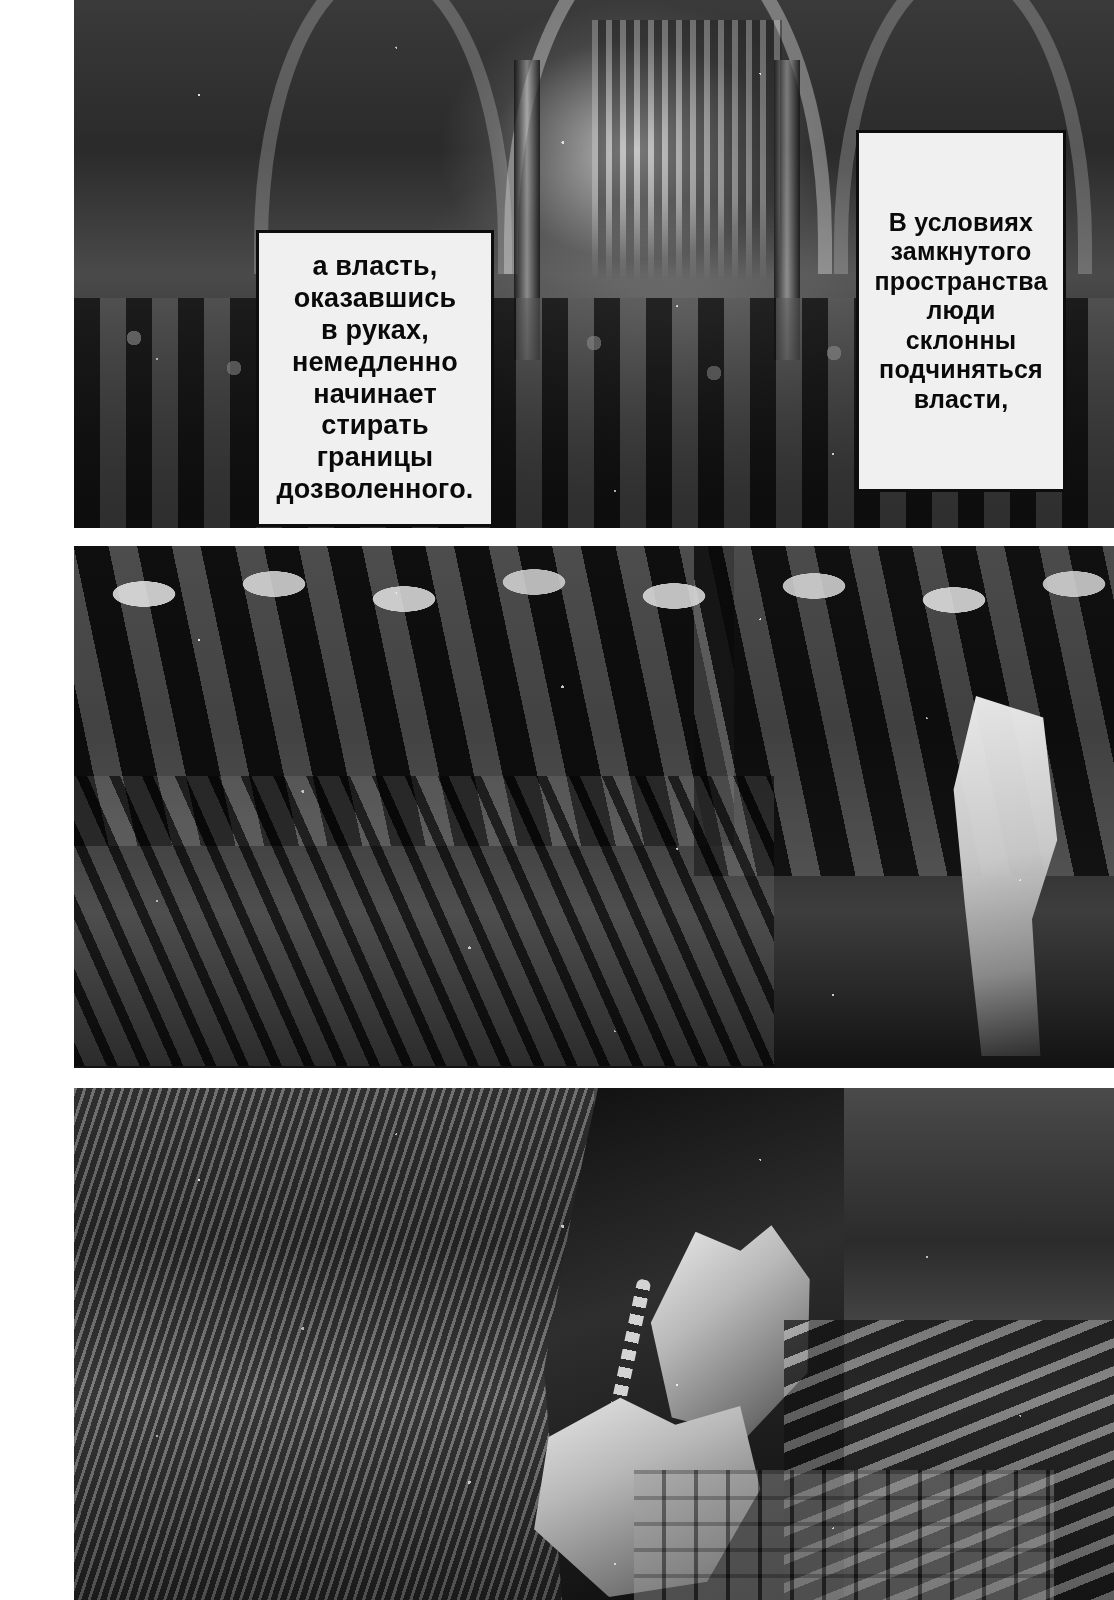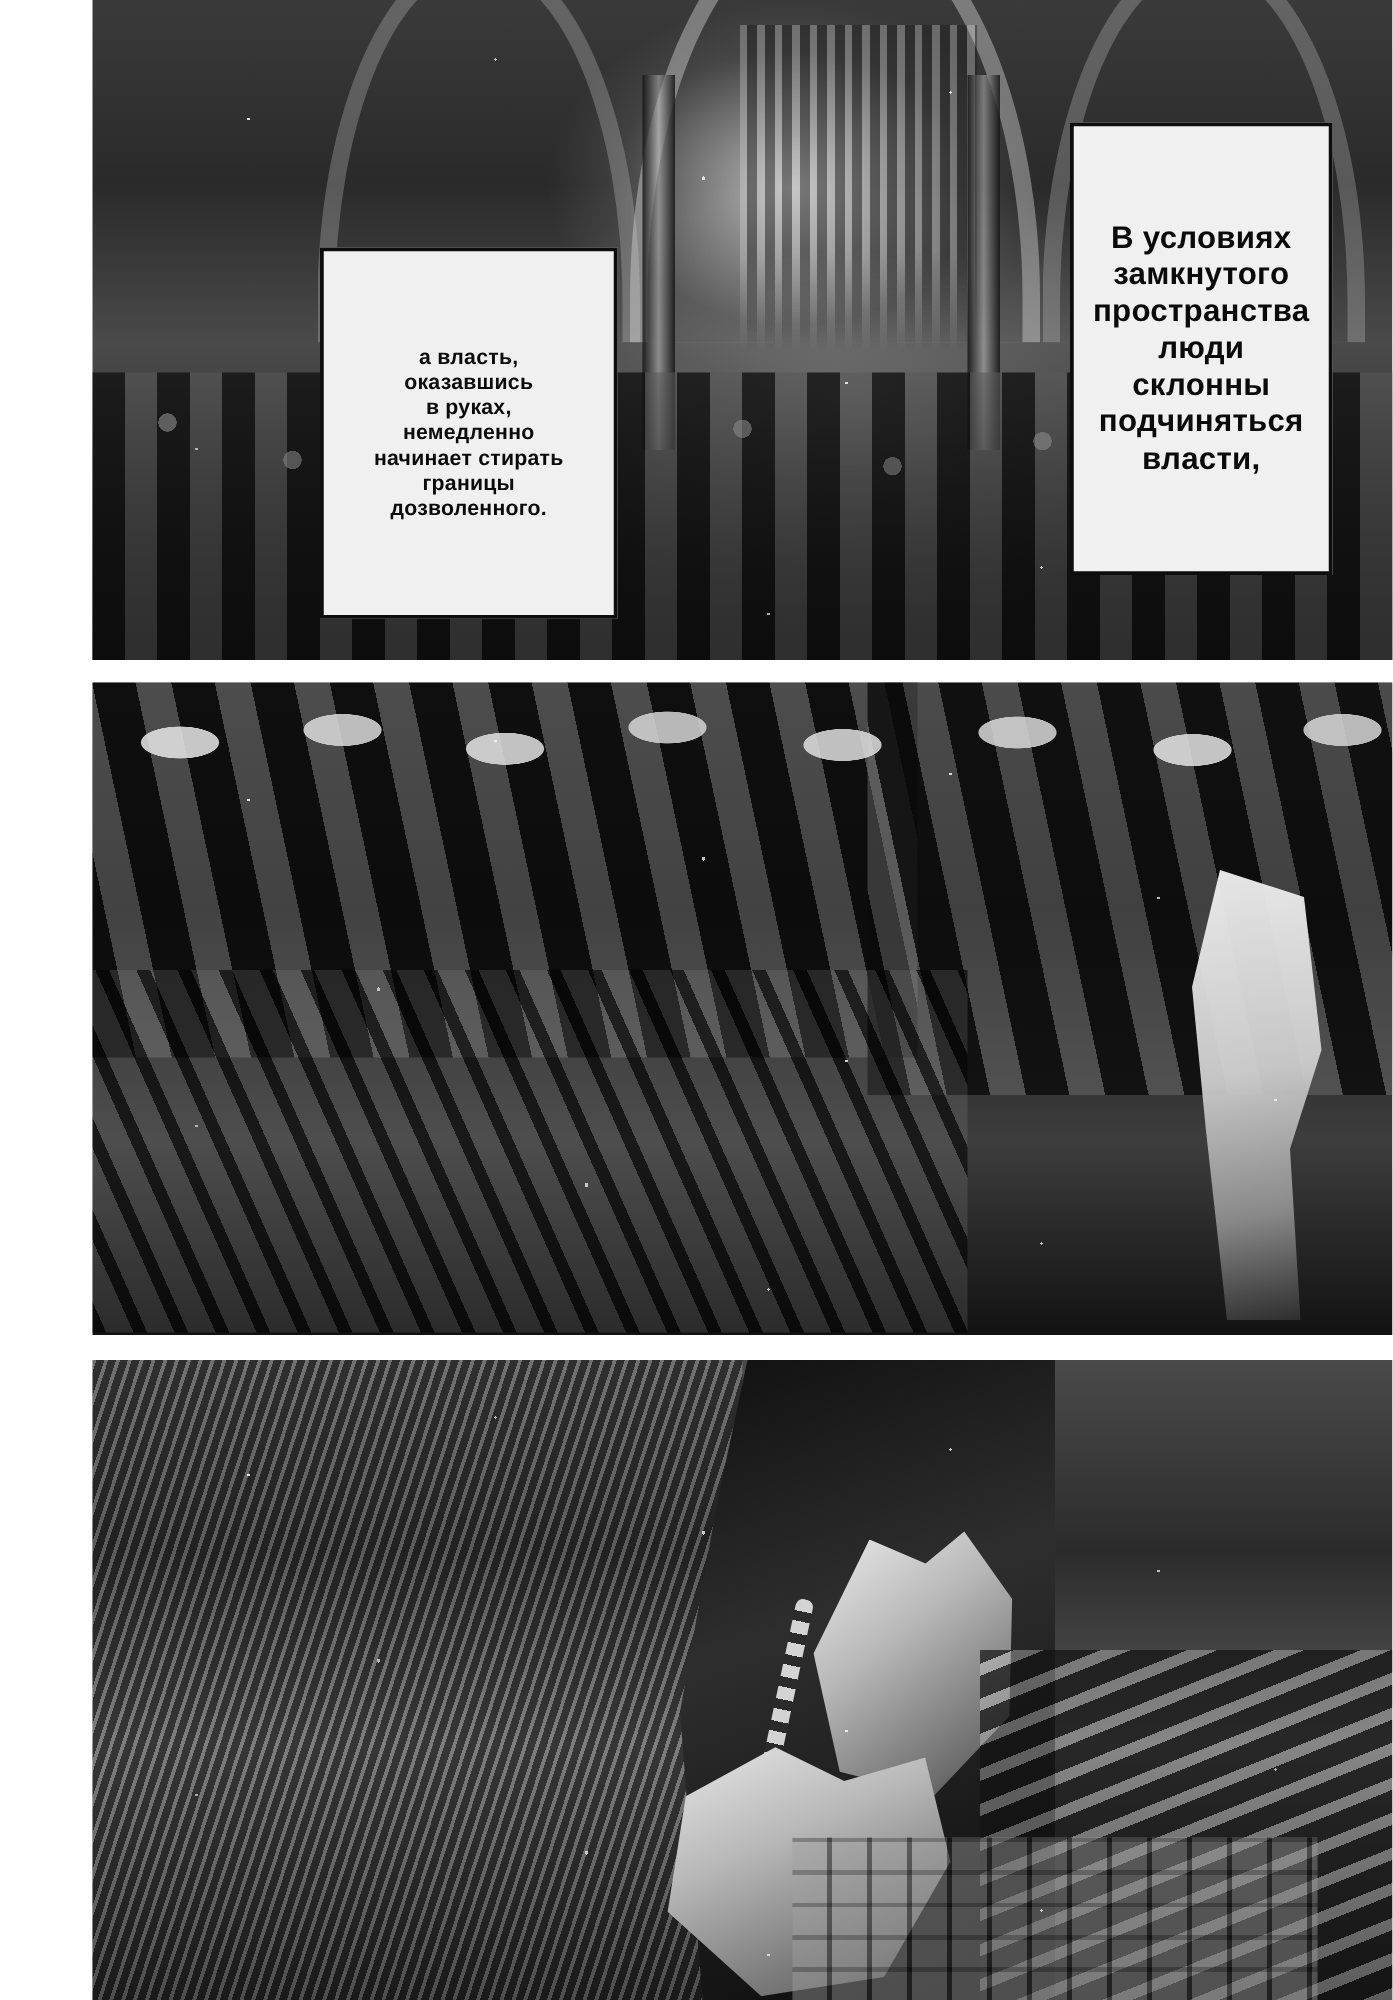--- a/index.html
+++ b/index.html
@@ -195,26 +195,27 @@
     color: #0a0a0a;
     display: flex;
     align-items: center;
     justify-content: center;
     text-align: center;
     font-weight: 700;
     line-height: 1.18;
     letter-spacing: .2px;
     white-space: pre-line;
     padding: 8px 10px;
+    margin-top: 32px;
   }
 
   
   #cap-power {
     left: 182px; top: 198px; width: 238px; height: 297px;
-    font-size: 17px;
+    font-size: 27px;
   }
   #cap-enclosed {
     left: 782px; top: 98px; width: 210px; height: 362px;
     font-size: 25px;
   }
 </style>
 </head>
 <body>
 
 <div class="page">

